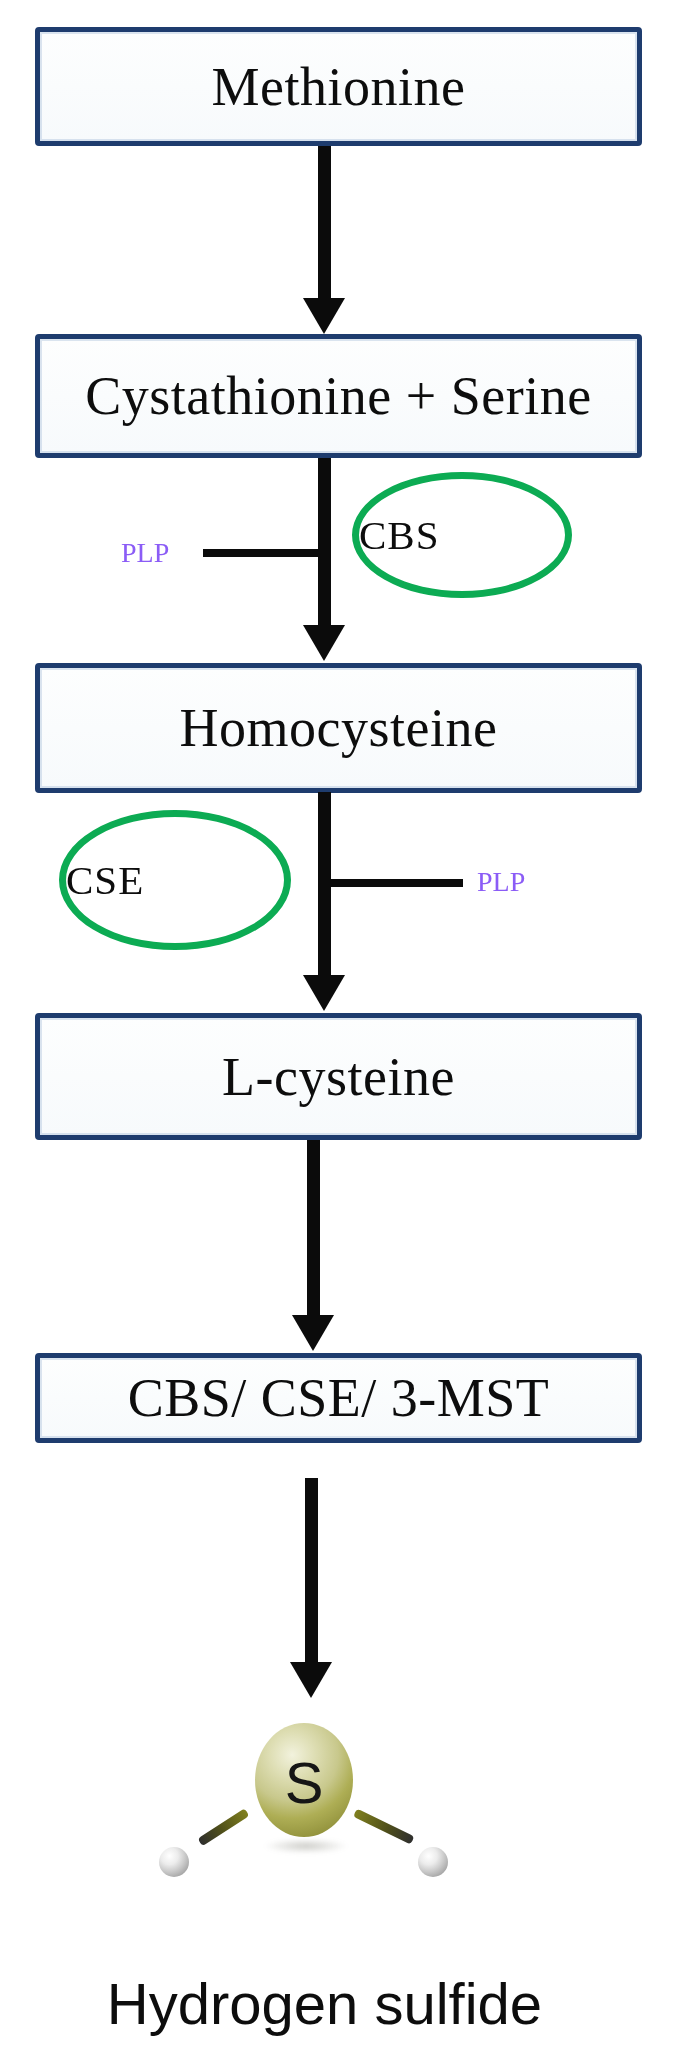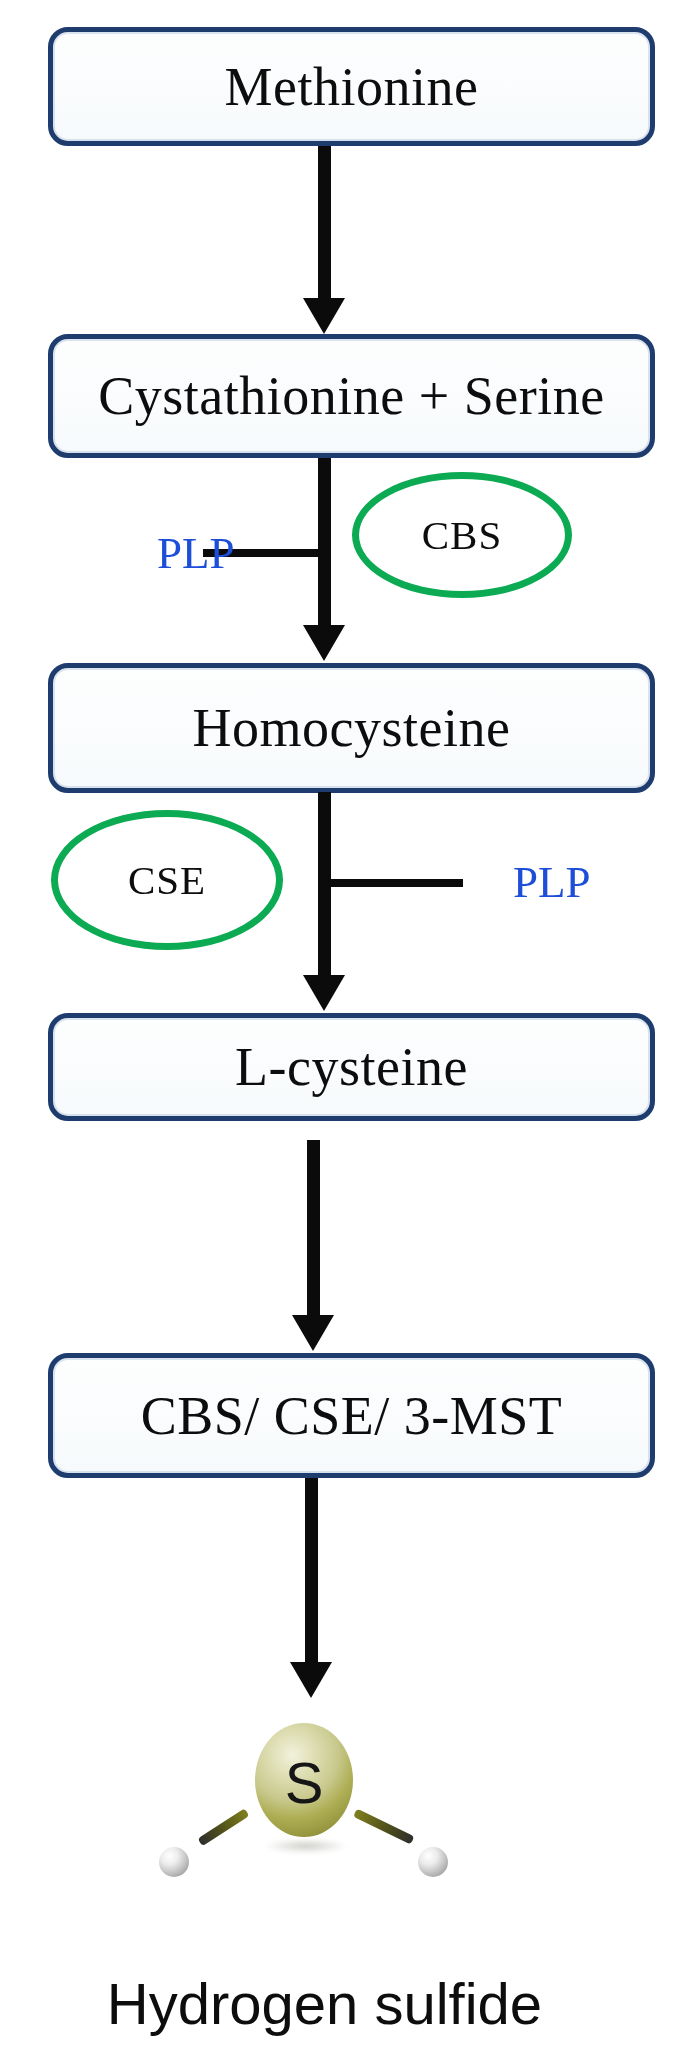--- a/index.html
+++ b/index.html
@@ -9,42 +9,42 @@
     width: 677px;
     height: 2069px;
     background: #ffffff;
     font-family: "Liberation Serif", serif;
     overflow: hidden;
   }
 
   
   .node {
     position: absolute;
-    left: 48px;
+    left: 35px;
     width: 607px;
     box-sizing: border-box;
     border: 5px solid var(--box-border);
-    border-radius: 20px;
+    border-radius: 4px;
     background: linear-gradient(#fdfefe, #f7fafc);
     box-shadow: inset 0 0 0 2px rgba(130,160,200,0.28);
     display: flex;
     align-items: center;
     justify-content: center;
   }
   .node-label {
     font-size: 54px;
     letter-spacing: 0.5px;
     color: #0d0d0d;
     white-space: nowrap;
   }
   #node-methionine   { top: 27px;   height: 119px; }
   #node-homocysteine { top: 334px;  height: 124px; }
   #node-cystathionine{ top: 663px;  height: 130px; }
-  #node-lcysteine    { top: 1013px; height: 108px; }
-  #node-enzymes      { top: 1353px; height: 125px; }
+  #node-lcysteine    { top: 1013px; height: 127px; }
+  #node-enzymes      { top: 1353px; height: 90px; }
 
   
   .shaft {
     position: absolute;
     width: 13px;
     background: var(--arrow-black);
   }
   .head {
     position: absolute;
     width: 0; height: 0;
@@ -66,42 +66,41 @@
   
   .tick {
     position: absolute;
     height: 8px;
     background: var(--arrow-black);
   }
   #tick-left  { left: 203px; top: 549px; width: 115px; }
   #tick-right { left: 331px; top: 879px; width: 132px; }
   .plp-label {
     position: absolute;
-    font-size: 45px;
-    color: #1d4ed8;
+    font-size: 28px;
+    color: #8b5cf6;
     line-height: 48px;
     white-space: nowrap;
-    margin-left: 36px;
   }
   #plp-left  { left: 121px; top: 529px; }
   #plp-right { left: 477px; top: 858px; }
 
   
   .enzyme {
     position: absolute;
     box-sizing: border-box;
     border: 7px solid var(--enzyme-green);
     border-radius: 50%;
     background: transparent;
     display: flex;
     align-items: center;
-    justify-content: center;
+    justify-content: flex-start;
   }
   #enzyme-cbs { left: 352px; top: 472px; width: 220px; height: 126px; }
-  #enzyme-cse { left: 51px;  top: 810px; width: 232px; height: 140px; }
+  #enzyme-cse { left: 59px;  top: 810px; width: 232px; height: 140px; }
   .enzyme-label {
     font-size: 41px;
     color: #0d0d0d;
     letter-spacing: 1px;
   }
 
   
   .molecule { position: absolute; left: 0; top: 0; }
   .mol-shadow {
     position: absolute;

